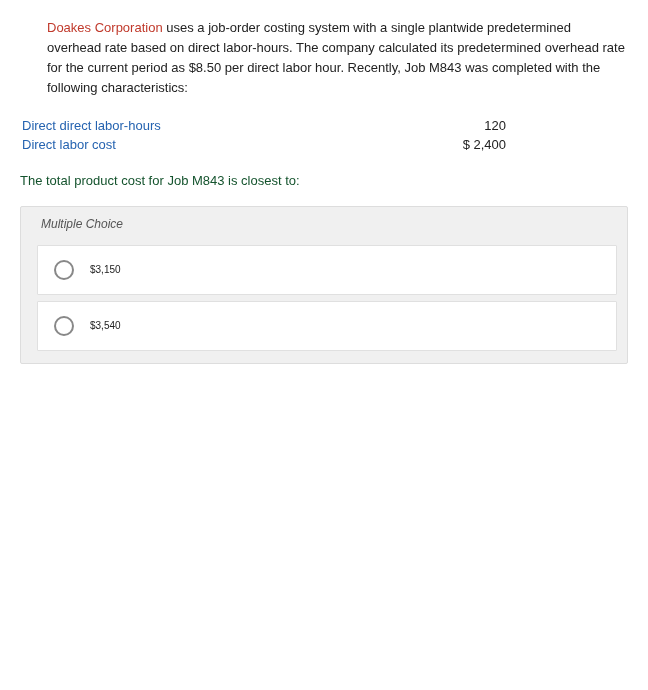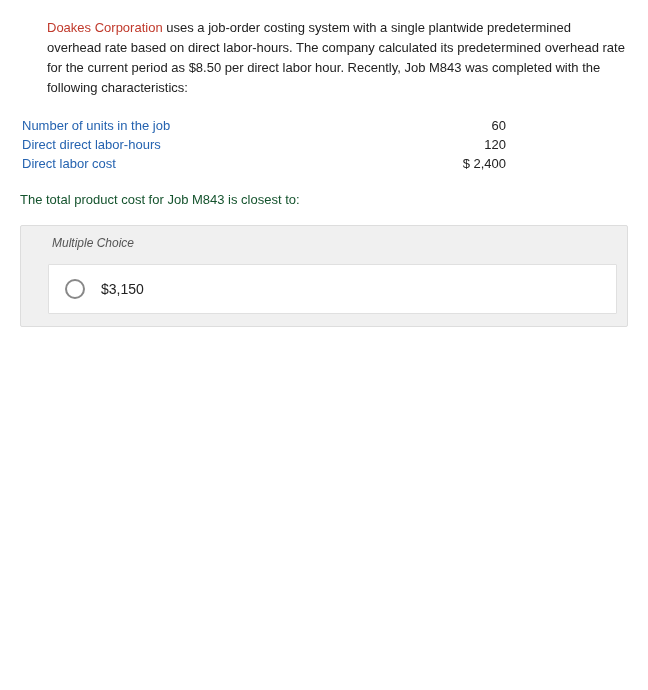--- a/index.html
+++ b/index.html
@@ -54,21 +54,21 @@
     .question-text {
       color: #14532d;
       margin-bottom: 18px;
       font-size: 13px;
     }
 
     .mc-container {
       background: #f0f0f0;
       border: 1px solid #ddd;
       border-radius: 2px;
-      padding: 10px 0 6px 17px;
+      padding: 10px 0 6px 6px;
     }
 
     .mc-label {
       font-size: 12px;
       color: #555;
       padding: 0 14px 8px 14px;
       font-style: italic;
     }
 
     .mc-option {
@@ -89,37 +89,33 @@
       border: 2px solid #888;
       margin-right: 16px;
       flex-shrink: 0;
       background: #fff;
       display: flex;
       align-items: center;
       justify-content: center;
     }
 
     .option-text {
-      font-size: 14px;
+      font-size: 10px;
       color: #222;
     }
   </style>
 </head>
 <body>
 
 <p class="intro-paragraph">
   <span class="company-name">Doakes Corporation</span><span> uses a job-order costing system with a single plantwide predetermined overhead rate based on direct labor-hours. The company calculated its predetermined overhead rate for the current period as $8.50 per direct labor hour.  Recently, Job M843 was completed with the following characteristics:</span>
 </p>
 
 <table class="data-table">
   <tbody>
-    <tr>
-      <td>Number of units in the job</td>
-      <td>60</td>
-    </tr>
     <tr>
       <td>Direct direct labor-hours</td>
       <td>120</td>
     </tr>
     <tr>
       <td>Direct labor cost</td>
       <td>$ 2,400</td>
     </tr>
   </tbody>
 </table>
@@ -128,14 +124,18 @@
 
 <div class="mc-container">
   <div class="mc-label">Multiple Choice</div>
 
   <div class="mc-option">
     <div class="radio-circle"></div>
     <span class="option-text">$3,150</span>
   </div>
 
 
+  <div class="mc-option">
+    <div class="radio-circle"></div>
+    <span class="option-text">$3,540</span>
+  </div>
 
 </div>
 
 </body></html>

